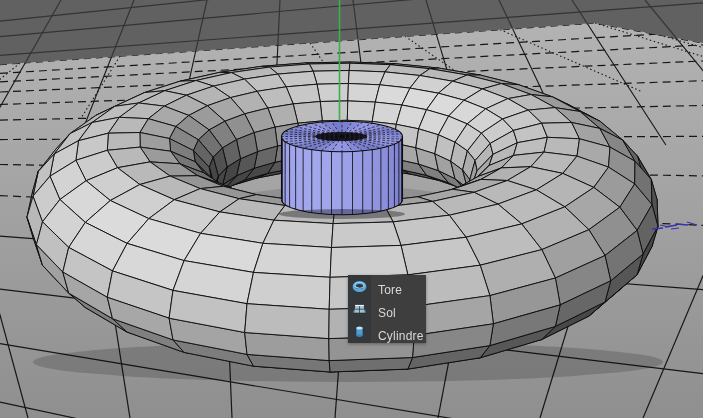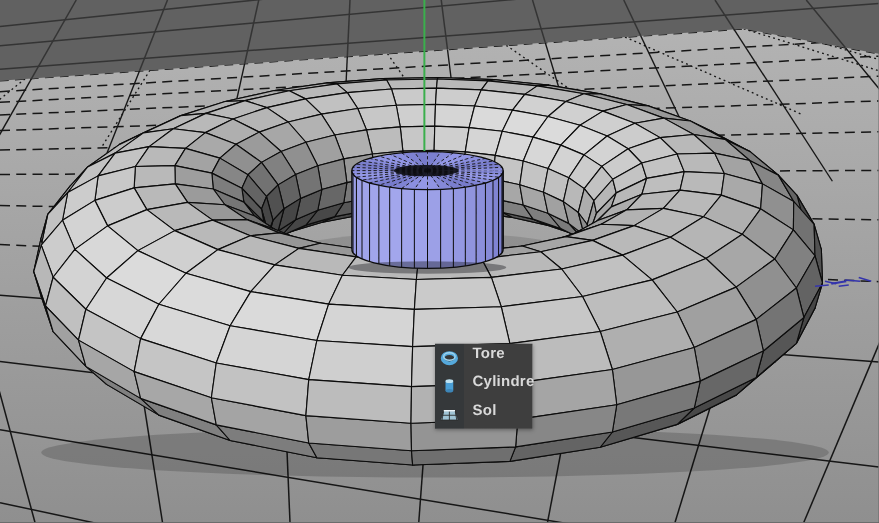--- a/index.html
+++ b/index.html
@@ -6,21 +6,21 @@
   #viewport{
     position:relative;width:703px;height:418px;overflow:hidden;
     font-family:"Liberation Sans",sans-serif;
   }
   #scene{position:absolute;left:0;top:0;}
   #object-list{
     position:absolute;left:348px;top:275px;width:78px;height:68px;
     display:flex;flex-direction:column;justify-content:space-around;
     box-shadow:0 1px 3px rgba(0,0,0,.35);
   }
-  .row{display:flex;align-items:flex-start;height:22px;font-weight:bold;}
+  .row{display:flex;align-items:flex-end;height:22px;}
   .icon-cell{width:23px;height:22px;display:flex;align-items:center;justify-content:center;flex:0 0 23px;}
   .label{font-size:12px;padding-left:7px;letter-spacing:.2px;}
 </style>
 </head>
 <body>
 
 <div id="viewport">
   <svg id="scene" width="703" height="418" viewBox="0 0 703 418">
       <g>
         <rect x="0" y="0" width="703" height="418" fill="#616161"></rect>
@@ -777,31 +777,31 @@
         <svg width="15" height="15" viewBox="0 0 15 15">
           <ellipse cx="7.5" cy="7.5" rx="5.4" ry="4.1" fill="none" stroke="#55a9dc" stroke-width="3"></ellipse>
           <ellipse cx="7.5" cy="6.2" rx="4.6" ry="3" fill="none" stroke="#9fd4ee" stroke-width="1.1"></ellipse>
         </svg>
       </span>
       <span class="label" style="color: rgb(217, 217, 217);">Tore</span>
     </div>
     <div class="row">
       <span class="icon-cell">
         <svg width="15" height="15" viewBox="0 0 15 15">
+          <polygon points="3,4.5 12,4.5 14.5,12 0.5,12" fill="#9fc3d4" stroke="#2a2a2a" stroke-width="0.6"></polygon>
+          <path d="M1.7,8.2 H13.2 M2.9,4.5 L1.6,12 M7.5,4.5 L7.5,12 M12.1,4.5 L13.4,12" stroke="#2a2a2a" stroke-width="0.7" fill="none"></path>
+          <path d="M3,4.5 H12" stroke="#eef6fa" stroke-width="1.2"></path>
+        </svg>
+      </span>
+      <span class="label" style="color: rgb(217, 217, 217);">Sol</span>
+    </div>
+    <div class="row">
+      <span class="icon-cell">
+        <svg width="15" height="15" viewBox="0 0 15 15">
           <rect x="4.4" y="3.4" width="6.2" height="8.6" rx="1" fill="#4a9fd6"></rect>
           <ellipse cx="7.5" cy="3.9" rx="3.1" ry="1.5" fill="#bfe3f2"></ellipse>
           <ellipse cx="7.5" cy="11.6" rx="3.1" ry="1.4" fill="#3d86b8"></ellipse>
         </svg>
       </span>
       <span class="label" style="color: rgb(217, 217, 217);">Cylindre</span>
     </div>
-    <div class="row">
-      <span class="icon-cell">
-        <svg width="15" height="15" viewBox="0 0 15 15">
-          <polygon points="3,4.5 12,4.5 14.5,12 0.5,12" fill="#9fc3d4" stroke="#2a2a2a" stroke-width="0.6"></polygon>
-          <path d="M1.7,8.2 H13.2 M2.9,4.5 L1.6,12 M7.5,4.5 L7.5,12 M12.1,4.5 L13.4,12" stroke="#2a2a2a" stroke-width="0.7" fill="none"></path>
-          <path d="M3,4.5 H12" stroke="#eef6fa" stroke-width="1.2"></path>
-        </svg>
-      </span>
-      <span class="label" style="color: rgb(217, 217, 217);">Sol</span>
-    </div>
   </div>
 </div>
 
 </body></html>

